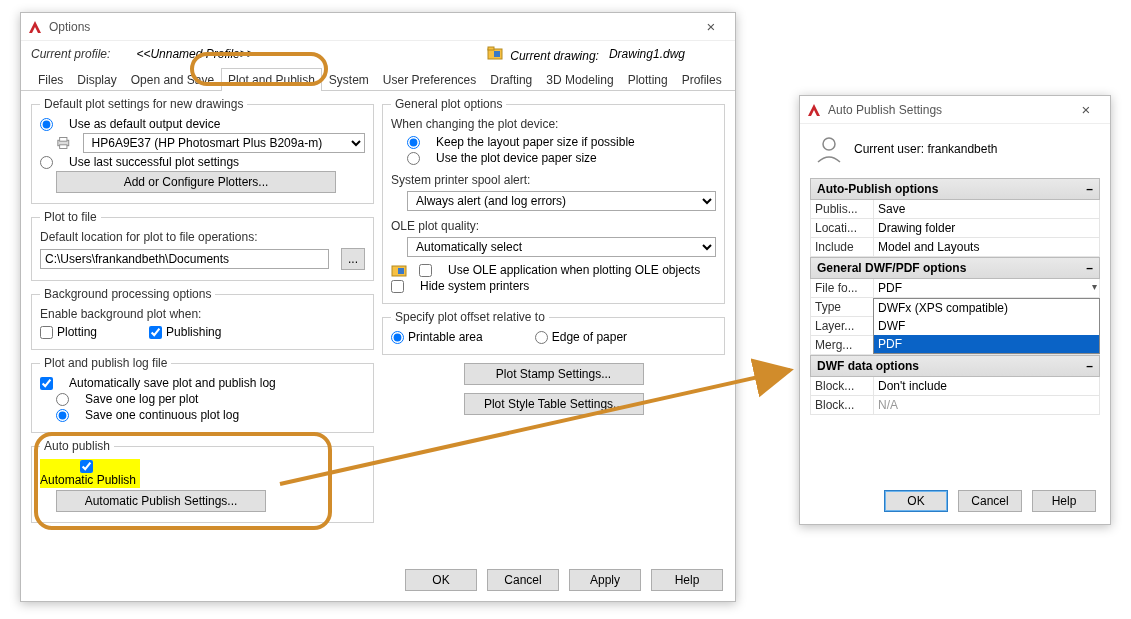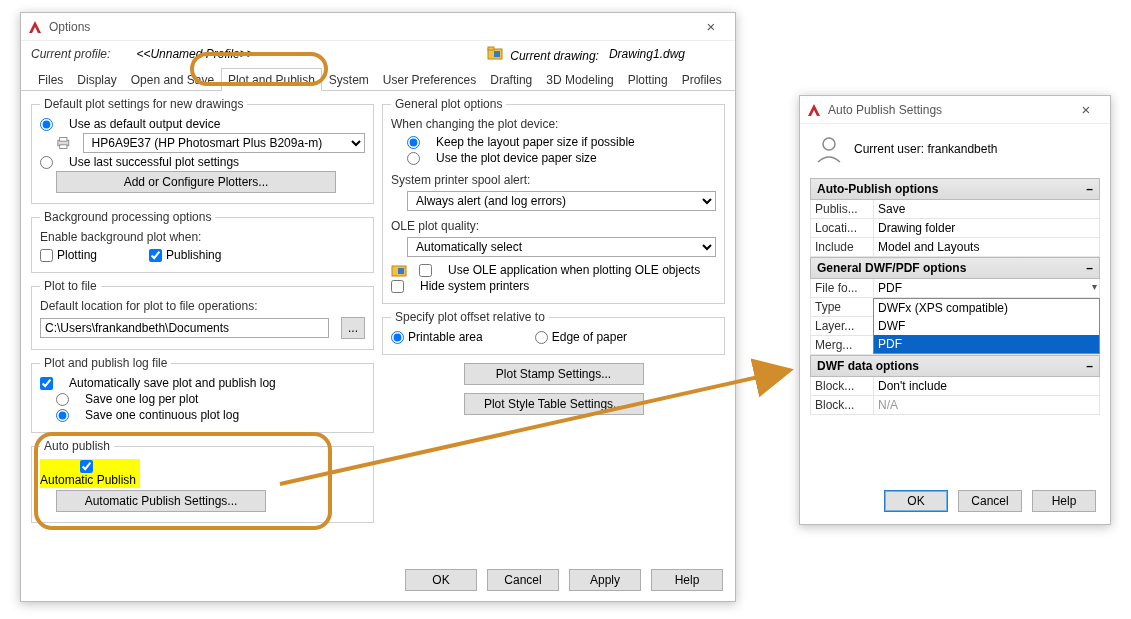--- a/index.html
+++ b/index.html
@@ -120,40 +120,40 @@
         <div class="row">
             <input type="radio" style="">
             <span>Use last successful plot settings</span>
           </div>
         <div class="row indent">
             <button class="btn btn-wide">Add or Configure Plotters...</button>
           </div>
       </fieldset>
 
       <fieldset>
+        <legend>Plot to file</legend>
+        <div class="group-lbl">Default location for plot to file operations:</div>
+        <div class="row">
+          <input type="text" style="flex: 1 1 0%;" value="C:\Users\frankandbeth\Documents">
+          <button class="btn btn-icon">...</button>
+        </div>
+      </fieldset>
+
+      <fieldset>
         <legend>Background processing options</legend>
         <div class="group-lbl">Enable background plot when:</div>
         <div class="row">
           <span style="display:inline-flex;align-items:center;margin-right:40px;">
               <input type="checkbox" style="">
               <span>Plotting</span>
             </span>
           <span style="display:inline-flex;align-items:center;">
               <input type="checkbox" checked="" style="">
               <span>Publishing</span>
             </span>
-        </div>
-      </fieldset>
-
-      <fieldset>
-        <legend>Plot to file</legend>
-        <div class="group-lbl">Default location for plot to file operations:</div>
-        <div class="row">
-          <input type="text" style="flex: 1 1 0%;" value="C:\Users\frankandbeth\Documents">
-          <button class="btn btn-icon">...</button>
         </div>
       </fieldset>
 
       <fieldset>
         <legend>Plot and publish log file</legend>
         <div class="row">
             <input type="checkbox" checked="" style="">
             <span>Automatically save plot and publish log</span>
           </div>
         <div class="row indent">

